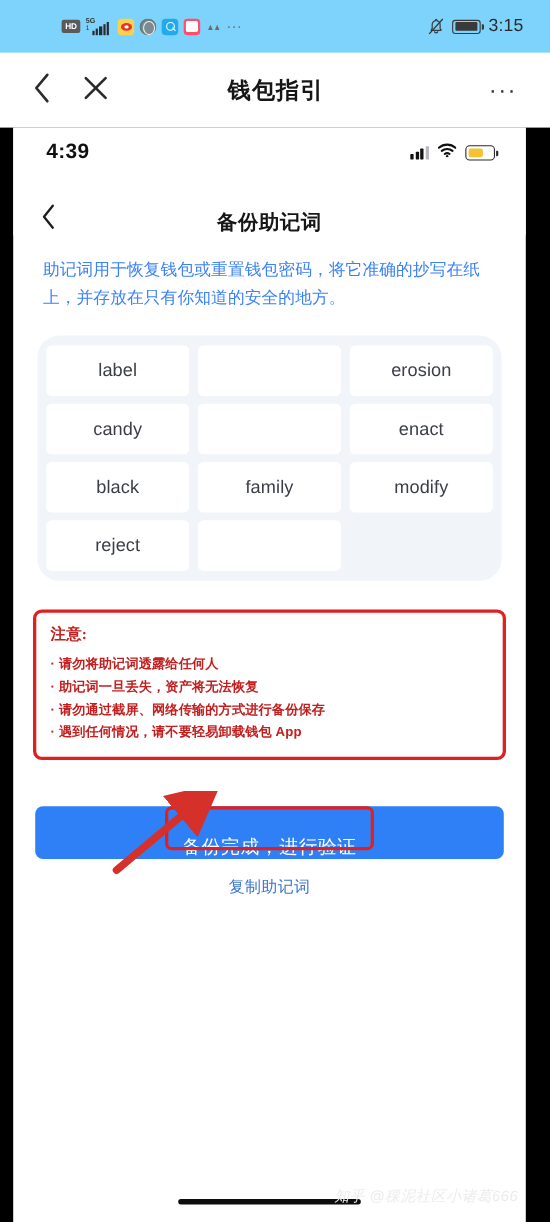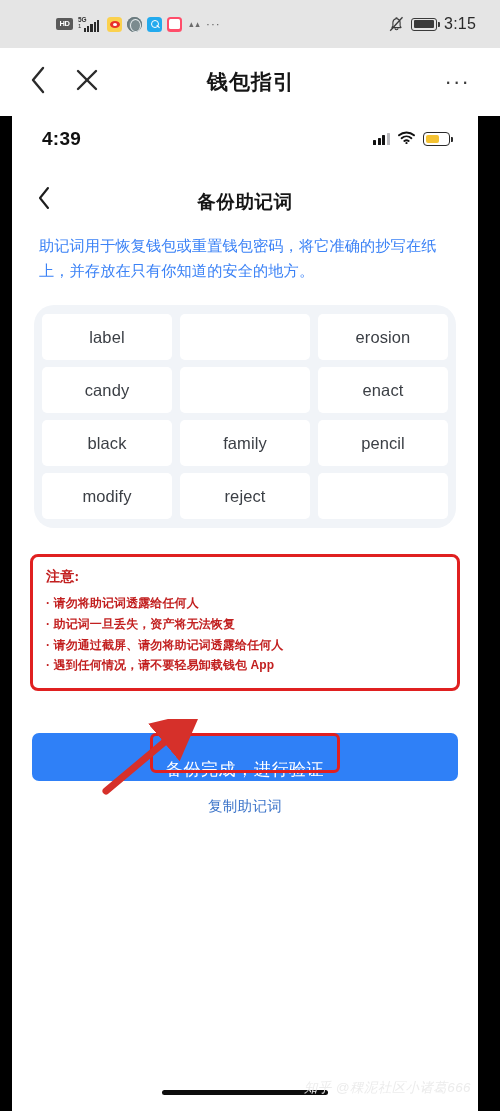--- a/index.html
+++ b/index.html
@@ -10,21 +10,21 @@
     font-family:"Liberation Sans","DejaVu Sans",sans-serif;
     position:relative; overflow:hidden;
     -webkit-font-smoothing:antialiased;
   }
 
   
   .outer-status {
     height:48px; width:100%;
     display:flex; align-items:center;
     padding:0 24px 0 56px;
-    background:#e5e5e5;
+    background:#7dd3fc;
   }
   .os-left { display:flex; align-items:center; gap:5px; flex:1; }
   .os-right { display:flex; align-items:center; gap:7px; }
 
   .ic-hd {
     width:17px; height:12px; border-radius:2px; background:#5a5a5a;
     color:#fff; font-size:7.5px; font-weight:bold; line-height:12px;
     text-align:center; letter-spacing:-0.3px;
   }
   .ic-5g { position:relative; width:24px; height:15px; }
@@ -320,31 +320,30 @@
 
     <div class="grid-card">
       <div class="word-cell">label</div>
       <div class="word-cell empty"></div>
       <div class="word-cell">erosion</div>
       <div class="word-cell">candy</div>
       <div class="word-cell empty"></div>
       <div class="word-cell">enact</div>
       <div class="word-cell">black</div>
       <div class="word-cell">family</div>
-      <div class="word-cell">pencil</div>
       <div class="word-cell">modify</div>
       <div class="word-cell">reject</div>
       <div class="word-cell empty"></div>
     </div>
 
     <div class="warn">
       <div class="warn-title">注意:</div>
       <div class="warn-line">· 请勿将助记词透露给任何人</div>
       <div class="warn-line">· 助记词一旦丢失，资产将无法恢复</div>
-      <div class="warn-line">· 请勿通过截屏、请勿将助记词透露给任何人</div>
+      <div class="warn-line">· 请勿通过截屏、网络传输的方式进行备份保存</div>
       <div class="warn-line">· 遇到任何情况，请不要轻易卸载钱包 App</div>
     </div>
 
     <div class="btn-zone">
       <button class="primary-btn">
         <span>备份完成，进行验证</span>
       </button>
       <div class="btn-annot"></div>
       <div class="copy-link">复制助记词</div>
       <svg class="arrow-svg" width="120" height="78" viewBox="0 0 120 78">

